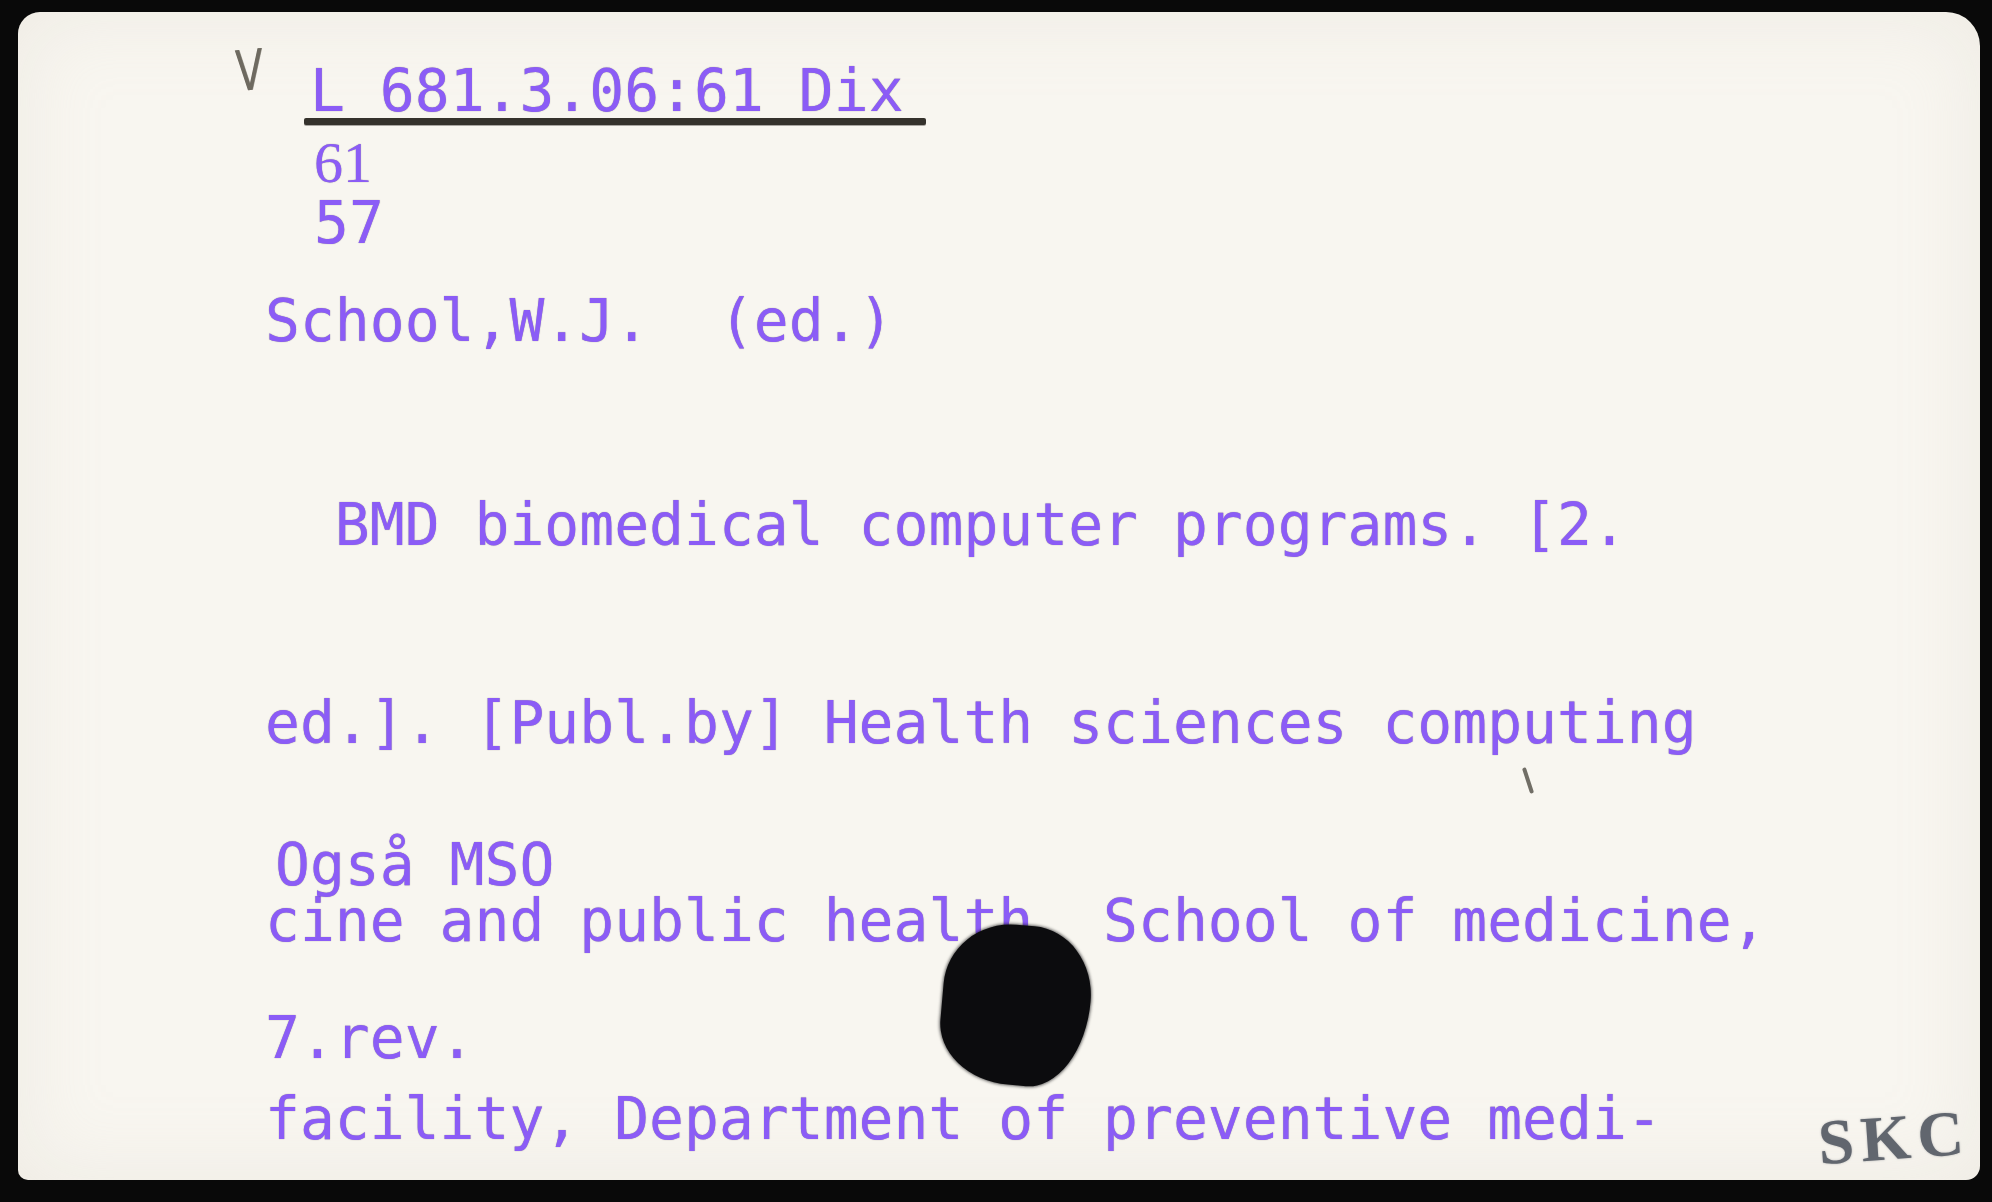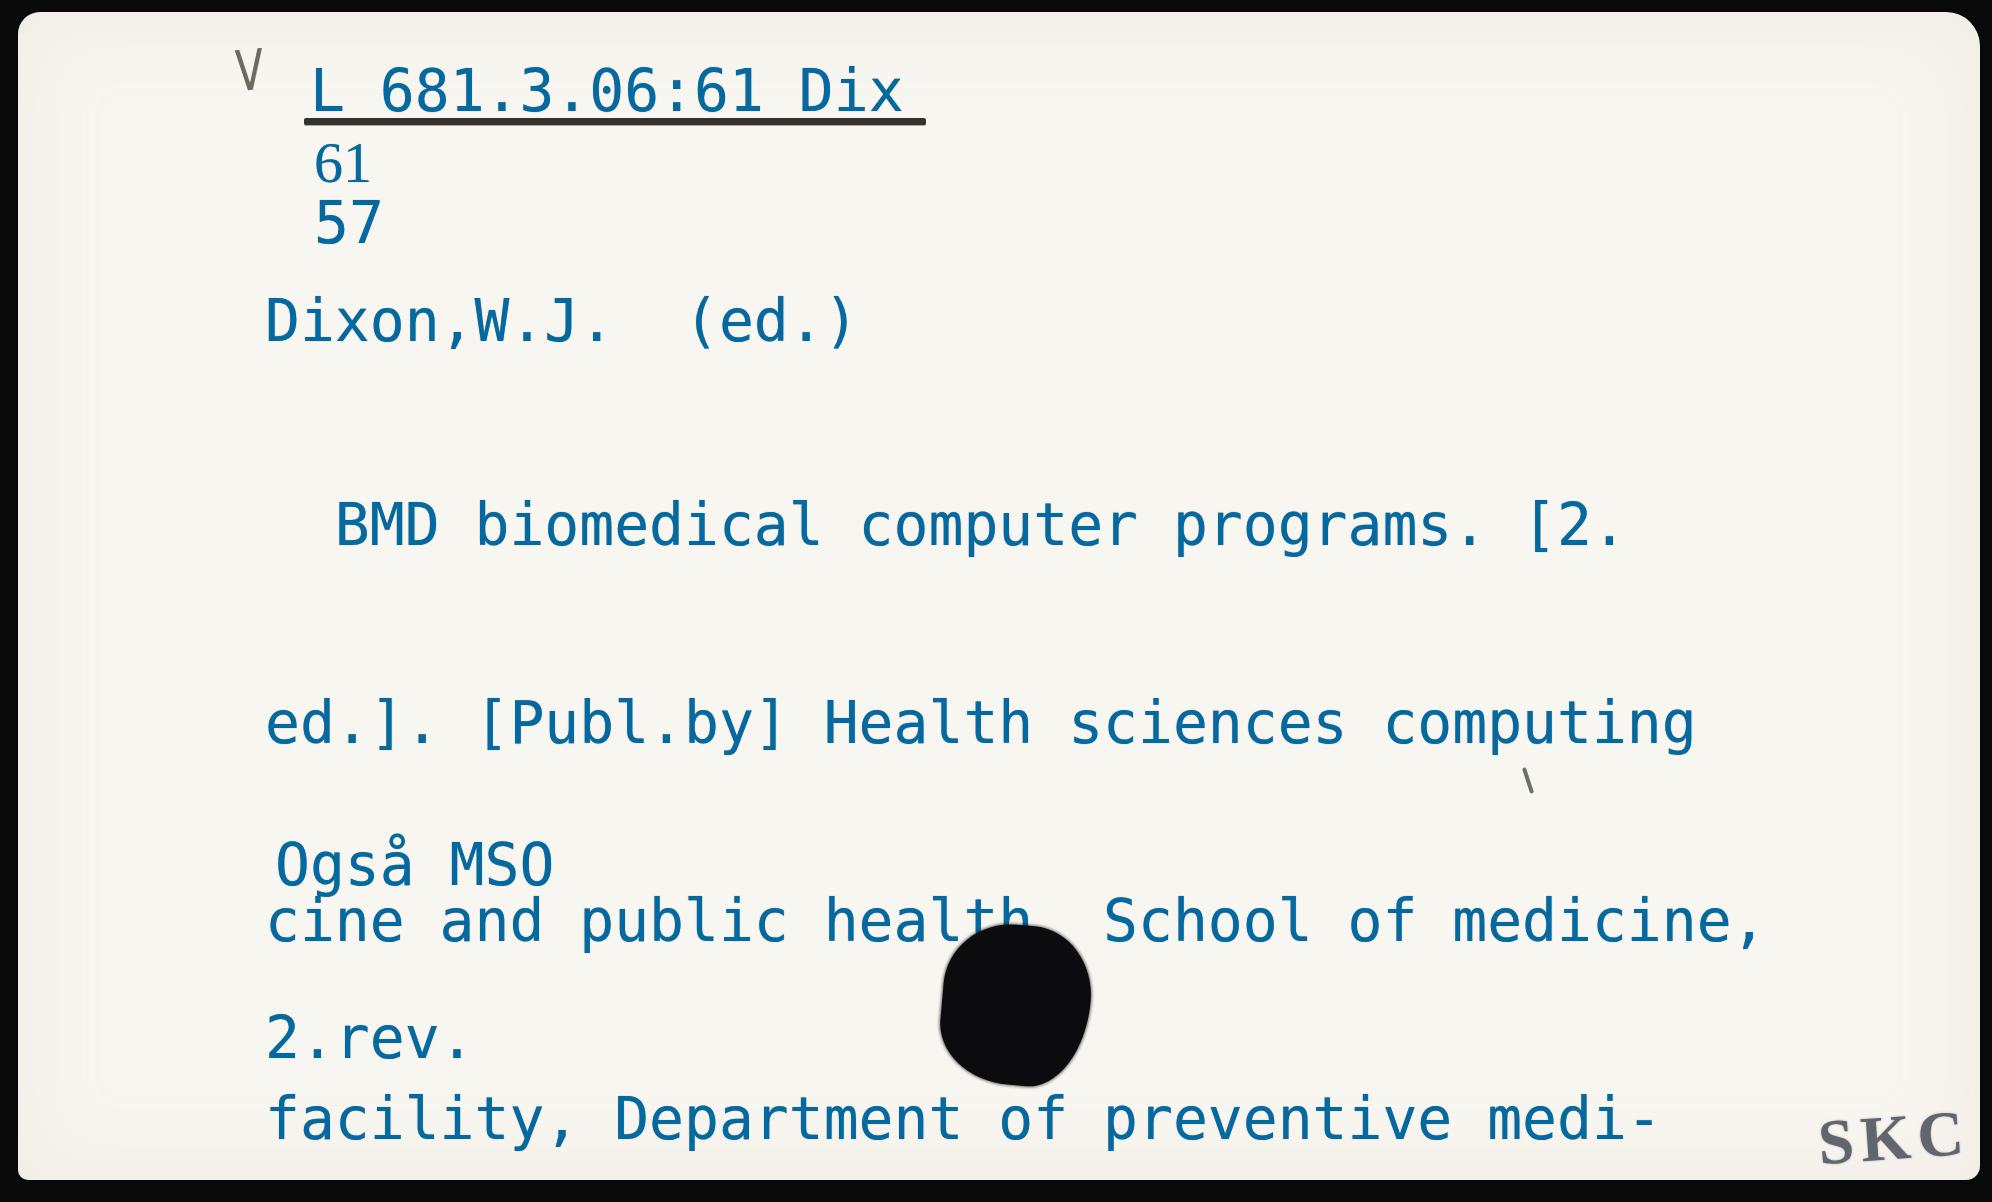--- a/index.html
+++ b/index.html
@@ -21,21 +21,21 @@
     left: 18px;
     top: 12px;
     width: 1962px;
     height: 1168px;
     background: #f8f6f0;
     border-radius: 22px 34px 14px 10px;
     box-shadow: inset 0 0 80px rgba(210,205,190,0.25);
   }
   .type {
     position: absolute;
-    color: #0369a1;
+    color: #8b5cf6;
     font-size: 58px;
     line-height: 66px;
     white-space: pre;
     letter-spacing: 0px;
     text-shadow: 0 0 1px rgba(56,53,46,0.55);
   }
   .check-mark {
     position: absolute;
     left: 212px;
     top: 26px;
@@ -106,34 +106,34 @@
 <div class="card">
 
   <div class="check-mark">V</div>
 
   <div class="type call-number">L 681.3.06:61 Dix</div>
   <div class="call-underline"></div>
 
   <div class="type shelf-num-1">61</div>
   <div class="type shelf-num-2">57</div>
 
-  <div class="type author-line">Dixon,W.J.  (ed.)</div>
+  <div class="type author-line">School,W.J.  (ed.)</div>
 
   <div class="type body-block">
     <div>  BMD biomedical computer programs. [2.</div>
     <div>ed.]. [Publ.by] Health sciences computing</div>
     <div>cine and public health, School of medicine,</div>
     <div>facility, Department of preventive medi-</div>
     
     
   </div>
 
   <div class="type note-line">Også MSO</div>
 
-  <div class="type edition-line">2.rev.</div>
+  <div class="type edition-line">7.rev.</div>
 
   <div class="punch-hole"></div>
 
   <div class="stray-mark"></div>
 
   <div class="stamp">SKC</div>
 
 </div>
 
 </body></html>

